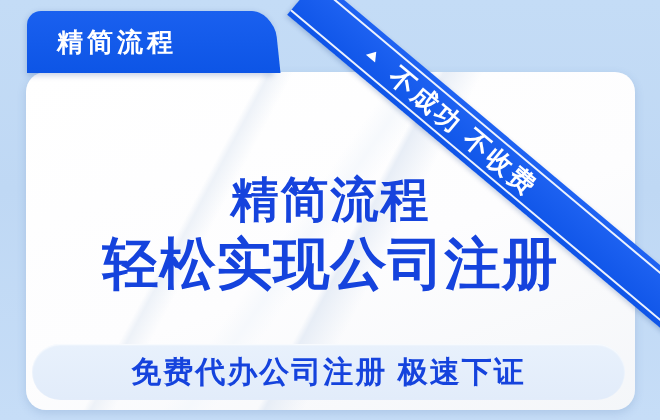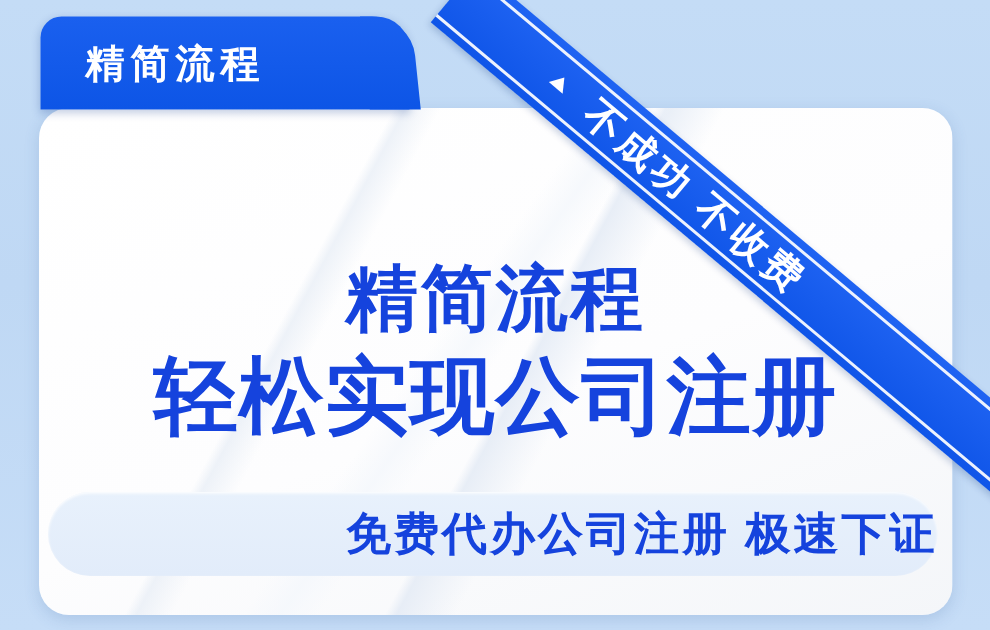--- a/index.html
+++ b/index.html
@@ -120,29 +120,29 @@
     font-weight: 700;
     letter-spacing: 1px;
     color: #1543dd;
     white-space: nowrap;
   }
 
   
   .cta-pill {
     position: absolute;
     left: 6px;
-    top: 256px;
+    top: 272px;
     width: 593px;
     height: 56px;
     border-radius: 28px;
     background: linear-gradient(180deg, #e8f1fc 0%, #e2ecfa 100%);
     box-shadow: inset 0 1px 2px rgba(255,255,255,0.9);
     display: flex;
     align-items: center;
-    justify-content: flex-end;
+    justify-content: center;
   }
   .cta-pill-label {
     font-size: 30px;
     font-weight: 700;
     letter-spacing: 2px;
     color: #1543dd;
     white-space: nowrap;
   }
 
   

